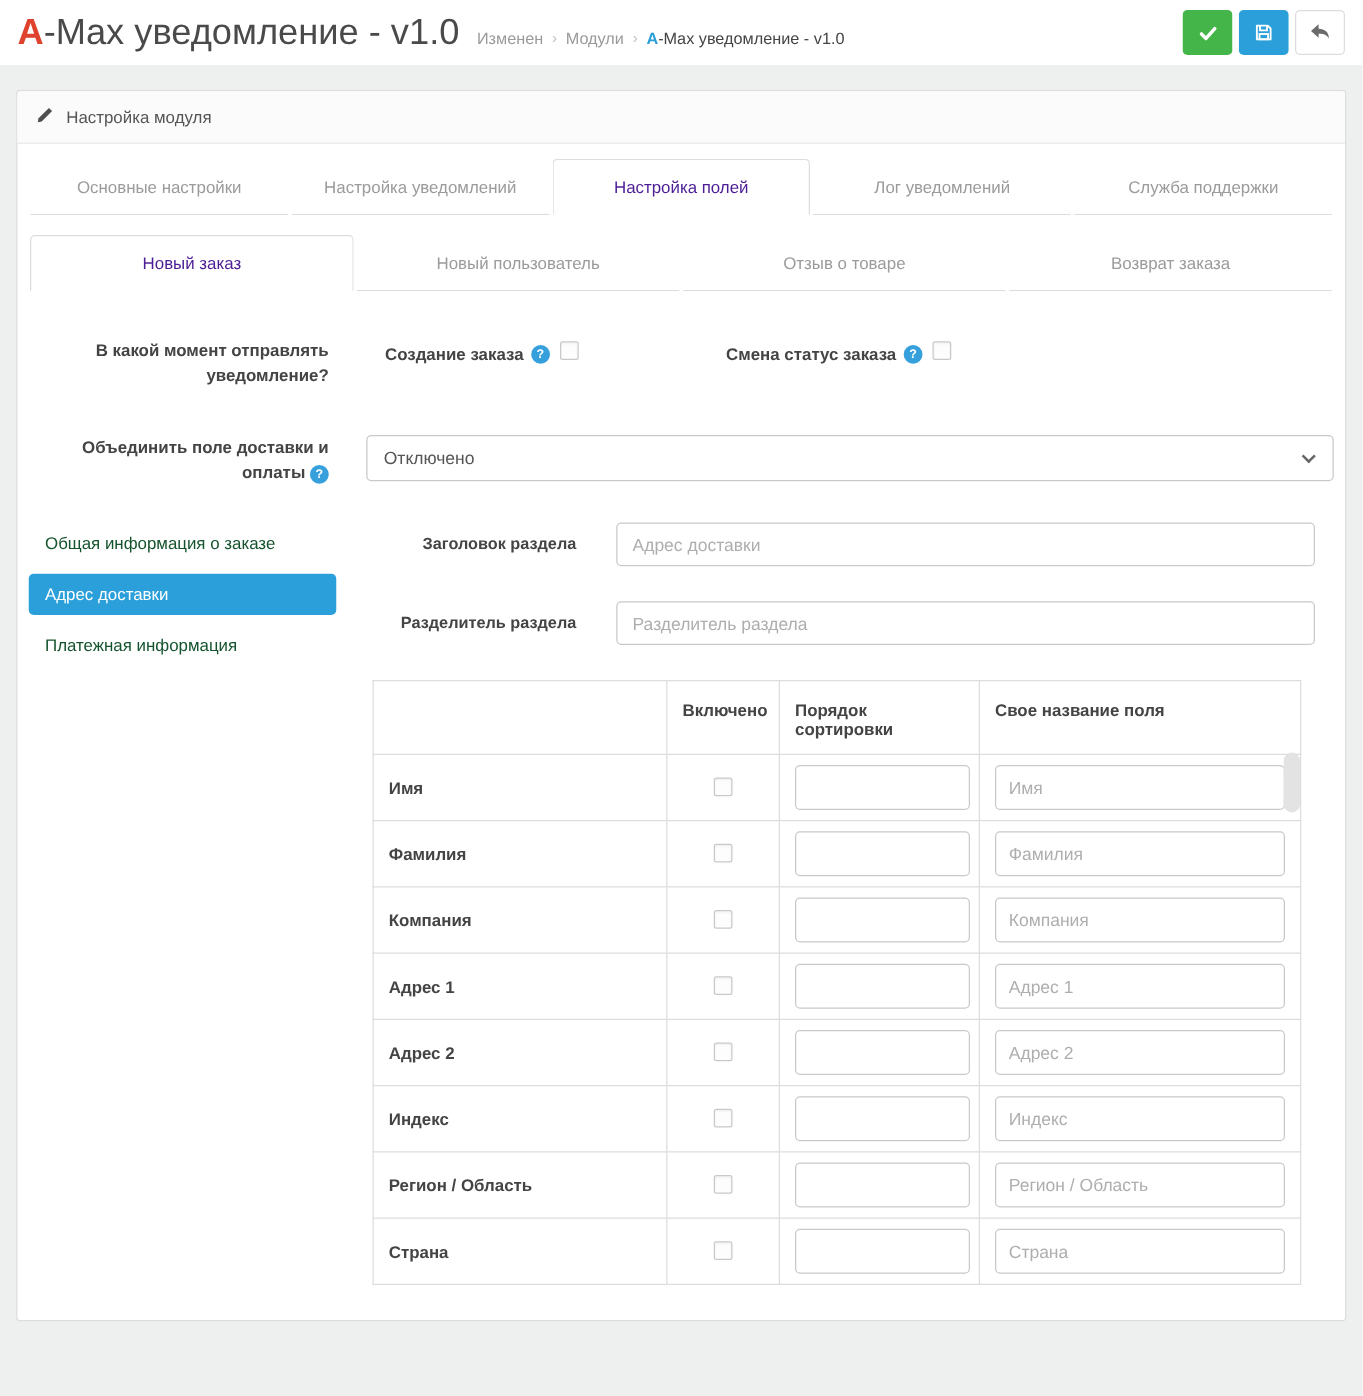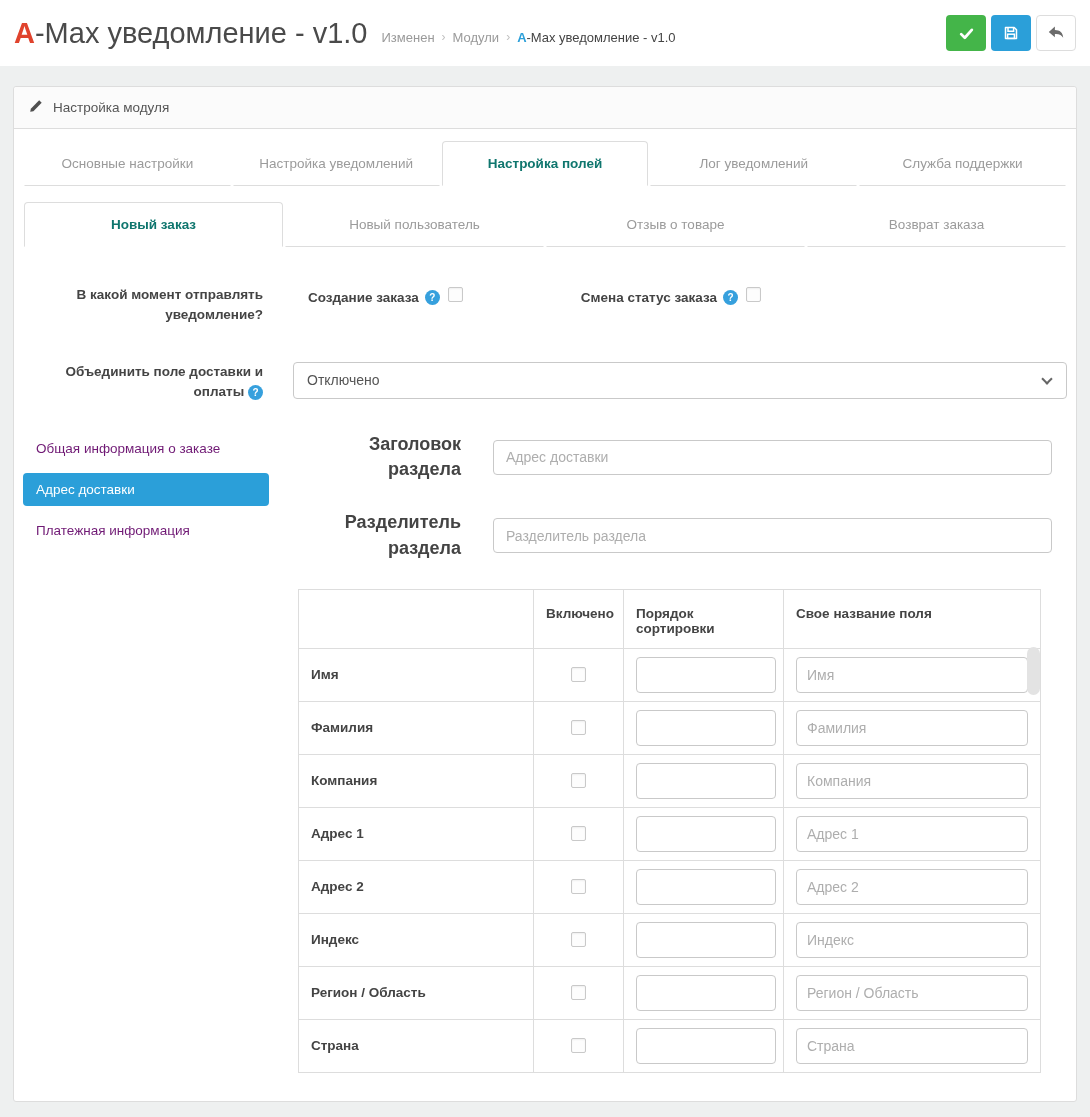--- a/index.html
+++ b/index.html
@@ -3,21 +3,21 @@
 <meta charset="utf-8">
 <style>
   * { box-sizing: border-box; }
   html,body { margin:0; padding:0; }
   body {
     width:1090px; height:1117px; overflow:hidden;
     font-family:"Liberation Sans", sans-serif;
     background:#eef0f0; color:#444;
   }
   
-  .topbar { background:#fff; height:66px; display:flex; align-items:center; padding:0 14px; }
+  .topbar { background:#fff; height:52px; display:flex; align-items:center; padding:0 14px; }
   .title { font-size:29px; font-weight:300; color:#4a4a4a; margin:0; white-space:nowrap; }
   .t-red { color:#e0432d; font-weight:700; }
   .t-blue { color:#2b9fd9; font-weight:700; font-style:normal; }
   .breadcrumb { margin:8px 0 0 14px; font-size:13px; color:#9a9a9a; display:flex; gap:7px; align-items:center; white-space:nowrap; }
   .breadcrumb a { color:#9a9a9a; text-decoration:none; cursor:pointer; }
   .sep { color:#c0c0c0; font-size:12px; }
   .bc-current { color:#444; }
   .actions { margin-left:auto; display:flex; gap:5px; }
   .btn { width:40px; height:36px; border-radius:4px; border:1px solid transparent; display:flex; align-items:center; justify-content:center; cursor:pointer; padding:0; background:none; }
   .btn svg { display:block; }
@@ -26,44 +26,44 @@
   .btn-white { background:#fff; border-color:#ddd; }
   
   .content { padding:20px 13px 0; }
   .panel { background:#fff; border:1px solid #ddd; border-radius:3px; }
   .panel-heading { padding:12px 15px; border-bottom:1px solid #ddd; background:#fbfbfb; font-size:13.5px; color:#555; display:flex; gap:10px; align-items:center; border-radius:3px 3px 0 0; }
   .panel-body { padding:12px 9px 28px; }
   
   .nav-tabs { list-style:none; display:flex; margin:0; padding:0; }
   .nav-tabs li { flex:1; text-align:center; font-size:13.5px; color:#9b9b9b; padding:14px 6px; margin:0 1px;
     border:1px solid transparent; border-bottom:1px solid #ddd; border-radius:4px 4px 0 0; cursor:pointer; }
-  .nav-tabs li.active { color:#0f766e; font-weight:700; border-color:#ddd; border-bottom-color:#fff; background:#fff; cursor:default; }
+  .nav-tabs li.active { color:#4c1d95; font-weight:400; border-color:#ddd; border-bottom-color:#fff; background:#fff; cursor:default; }
   .nav-tabs.sub { margin-top:16px; }
   
   .form-row { display:flex; margin-top:38px; }
   .control-label { width:240px; text-align:right; font-weight:700; font-size:13.5px; color:#444; line-height:1.5; flex-shrink:0; }
   .checks { display:flex; margin-left:45px; padding-top:2px; align-items:flex-start; }
   .check-group { display:flex; align-items:center; gap:6px; font-weight:700; font-size:13.5px; color:#444; }
   .check-group + .check-group { margin-left:118px; }
   .qicon { width:15px; height:15px; min-width:15px; background:#36a0dd; color:#fff; border-radius:50%; font-size:10px; font-weight:700;
     display:inline-flex; align-items:center; justify-content:center; line-height:1; }
   input.cb { appearance:none; -webkit-appearance:none; width:15px; height:15px; border:1px solid #c9c9c9; border-radius:2px;
     background:#fdfdfd; margin:0 0 6px 2px; cursor:pointer; box-shadow:inset 0 1px 2px rgba(0,0,0,.06); }
   .fr-select { margin-top:36px; align-items:flex-start; }
   .select-wrap { flex:1; margin-left:30px; height:37px; border:1px solid #c9c9c9; border-radius:4px; position:relative;
     display:flex; align-items:center; padding:0 32px 0 13px; font-size:14px; color:#555; background:#fff; cursor:pointer; }
   .caret { position:absolute; right:15px; top:12px; width:8px; height:8px; border-right:2px solid #666; border-bottom:2px solid #666; transform:rotate(45deg); }
   
   .cols { display:flex; margin-top:30px; }
   .pills { list-style:none; margin:0; padding:0; width:246px; flex-shrink:0; }
-  .pills li { padding:9px 13px; font-size:13.5px; color:#701a75; border-radius:4px; margin-bottom:8px; cursor:pointer; }
+  .pills li { padding:9px 13px; font-size:13.5px; color:#14532d; border-radius:4px; margin-bottom:8px; cursor:pointer; }
   .pills li.active { background:#2b9fd9; color:#fff; }
   .right-col { flex:1; margin-left:22px; min-width:0; }
   .fg { display:flex; align-items:center; margin-bottom:28px; }
-  .fg label { width:170px; text-align:right; font-weight:700; font-size:18px; flex-shrink:0; line-height:1.4; }
+  .fg label { width:170px; text-align:right; font-weight:700; font-size:13px; flex-shrink:0; line-height:1.4; }
   .fg input { flex:1; margin-left:32px; margin-right:15px; height:35px; border:1px solid #c9c9c9; border-radius:4px;
     padding:0 12px; font-size:14px; color:#555; font-family:inherit; outline:none; }
   input::placeholder { color:#aeaeae; opacity:1; }
   
   .table-wrap { position:relative; margin:4px 26px 0 7px; }
   table { width:100%; border-collapse:collapse; font-size:13.5px; table-layout:fixed; }
   th, td { border:1px solid #ddd; padding:8px 12px; text-align:left; }
   th { font-weight:700; color:#444; vertical-align:top; padding-top:16px; padding-bottom:12px; }
   th.w0, td.c-name { width:235px; }
   th.w1, td.c-check { width:90px; }

